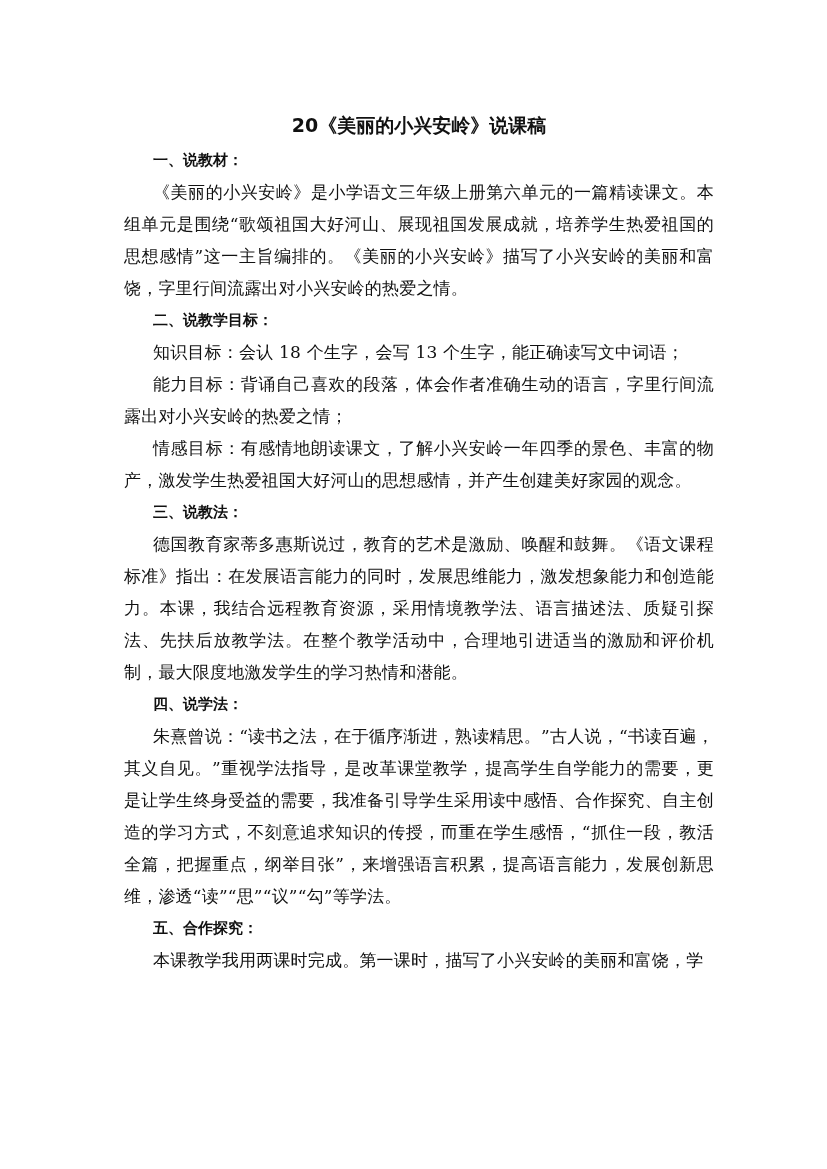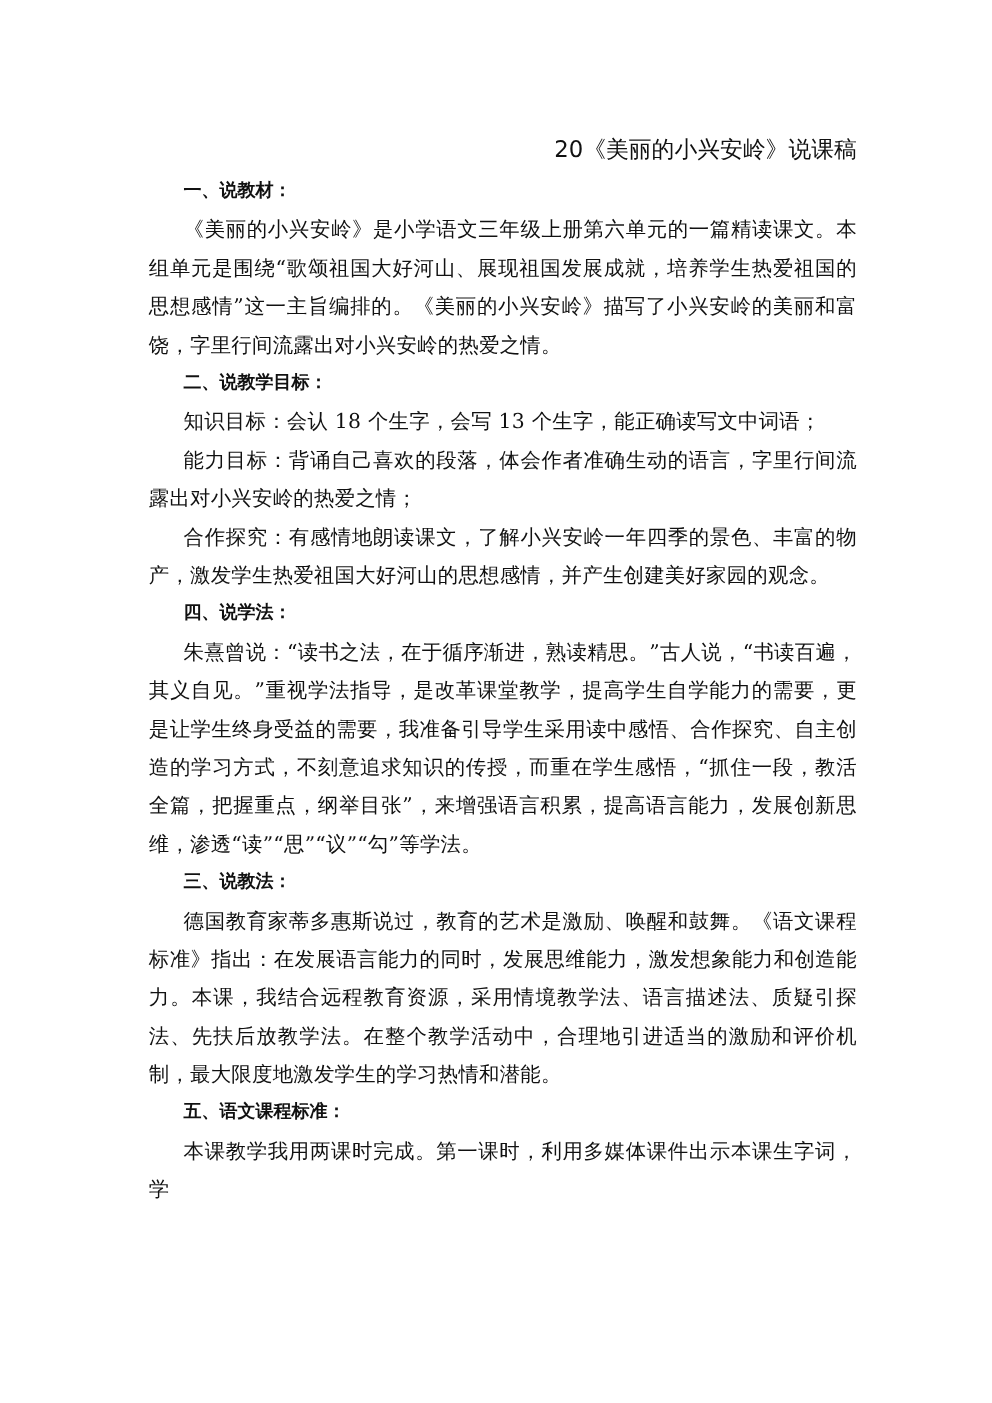--- a/index.html
+++ b/index.html
@@ -1,50 +1,50 @@
 <!DOCTYPE html>
 <html><head>
 <meta charset="utf-8">
 <style>
   html, body { margin: 0; padding: 0; background: #ffffff; }
   body { width: 827px; height: 1169px; position: relative; overflow: hidden;
          font-family: "DejaVu Serif", "Liberation Serif", serif; color: #111; }
   .page { position: absolute; left: 124px; top: 110px; width: 590px; }
-  .title { text-align: right; font-family: "DejaVu Sans", "Liberation Sans", sans-serif;
-           font-weight: normal; font-size: 19px; line-height: 30px; margin: 0 0 4px 0; }
-  .heading { font-family: Liberation Mono, monospace; font-weight: bold;
+  .title { text-align: center; font-family: "DejaVu Sans", "Liberation Sans", sans-serif;
+           font-weight: bold; font-size: 19px; line-height: 30px; margin: 0 0 4px 0; }
+  .heading { font-family: Liberation Serif, serif; font-weight: bold;
              font-size: 15px; line-height: 32px; text-indent: 29px; margin: 0; }
   .para { font-size: 17px; line-height: 32px; text-indent: 29px; margin: 0;
           text-align: justify; letter-spacing: 0.2px; }
 </style>
 </head>
 <body>
 
 <div class="page">
   <h1 class="title">20《美丽的小兴安岭》说课稿</h1>
 
   <div>
     <p class="heading">一、说教材：</p>
     <p class="para">《美丽的小兴安岭》是小学语文三年级上册第六单元的一篇精读课文。本组单元是围绕“歌颂祖国大好河山、展现祖国发展成就，培养学生热爱祖国的思想感情”这一主旨编排的。《美丽的小兴安岭》描写了小兴安岭的美丽和富饶，字里行间流露出对小兴安岭的热爱之情。</p>
   </div>
 
   <div>
     <p class="heading">二、说教学目标：</p>
     <p class="para">知识目标：会认 18 个生字，会写 13 个生字，能正确读写文中词语；</p>
     <p class="para">能力目标：背诵自己喜欢的段落，体会作者准确生动的语言，字里行间流露出对小兴安岭的热爱之情；</p>
-    <p class="para">合作探究：有感情地朗读课文，了解小兴安岭一年四季的景色、丰富的物产，激发学生热爱祖国大好河山的思想感情，并产生创建美好家园的观念。</p>
+    <p class="para">情感目标：有感情地朗读课文，了解小兴安岭一年四季的景色、丰富的物产，激发学生热爱祖国大好河山的思想感情，并产生创建美好家园的观念。</p>
+  </div>
+
+  <div>
+    <p class="heading">三、说教法：</p>
+    <p class="para">德国教育家蒂多惠斯说过，教育的艺术是激励、唤醒和鼓舞。《语文课程标准》指出：在发展语言能力的同时，发展思维能力，激发想象能力和创造能力。本课，我结合远程教育资源，采用情境教学法、语言描述法、质疑引探法、先扶后放教学法。在整个教学活动中，合理地引进适当的激励和评价机制，最大限度地激发学生的学习热情和潜能。</p>
   </div>
 
   <div>
     <p class="heading">四、说学法：</p>
     <p class="para">朱熹曾说：“读书之法，在于循序渐进，熟读精思。”古人说，“书读百遍，其义自见。”重视学法指导，是改革课堂教学，提高学生自学能力的需要，更是让学生终身受益的需要，我准备引导学生采用读中感悟、合作探究、自主创造的学习方式，不刻意追求知识的传授，而重在学生感悟，“抓住一段，教活全篇，把握重点，纲举目张”，来增强语言积累，提高语言能力，发展创新思维，渗透“读”“思”“议”“勾”等学法。</p>
   </div>
 
   <div>
-    <p class="heading">三、说教法：</p>
-    <p class="para">德国教育家蒂多惠斯说过，教育的艺术是激励、唤醒和鼓舞。《语文课程标准》指出：在发展语言能力的同时，发展思维能力，激发想象能力和创造能力。本课，我结合远程教育资源，采用情境教学法、语言描述法、质疑引探法、先扶后放教学法。在整个教学活动中，合理地引进适当的激励和评价机制，最大限度地激发学生的学习热情和潜能。</p>
-  </div>
-
-  <div>
-    <p class="heading">五、语文课程标准：</p>
-    <p class="para">本课教学我用两课时完成。第一课时，利用多媒体课件出示本课生字词，学</p>
+    <p class="heading">五、合作探究：</p>
+    <p class="para">本课教学我用两课时完成。第一课时，描写了小兴安岭的美丽和富饶，学</p>
   </div>
 </div>
 
 </body></html>

